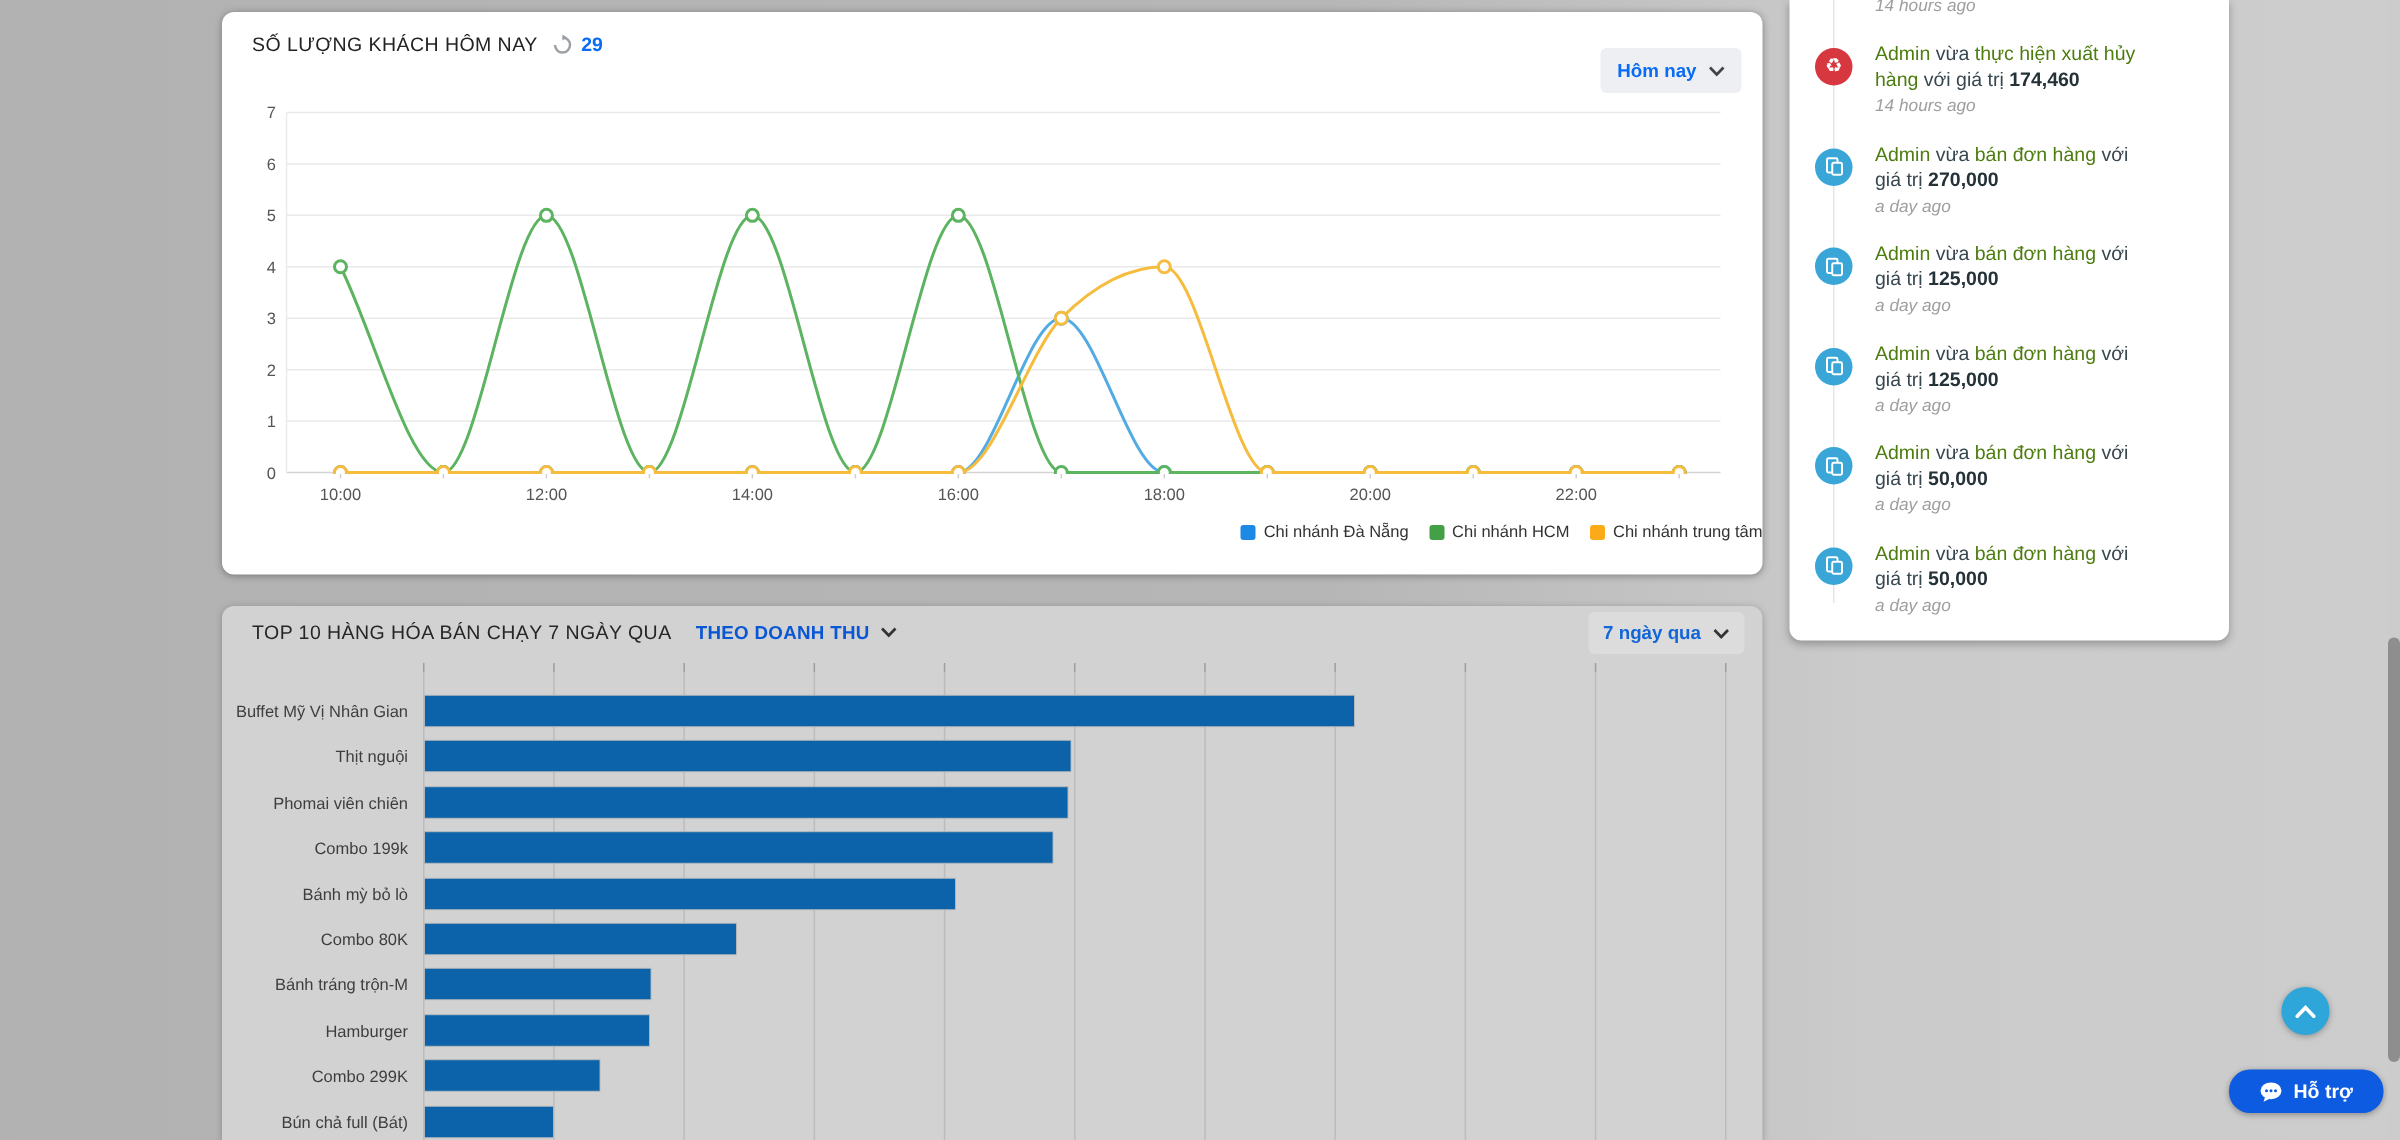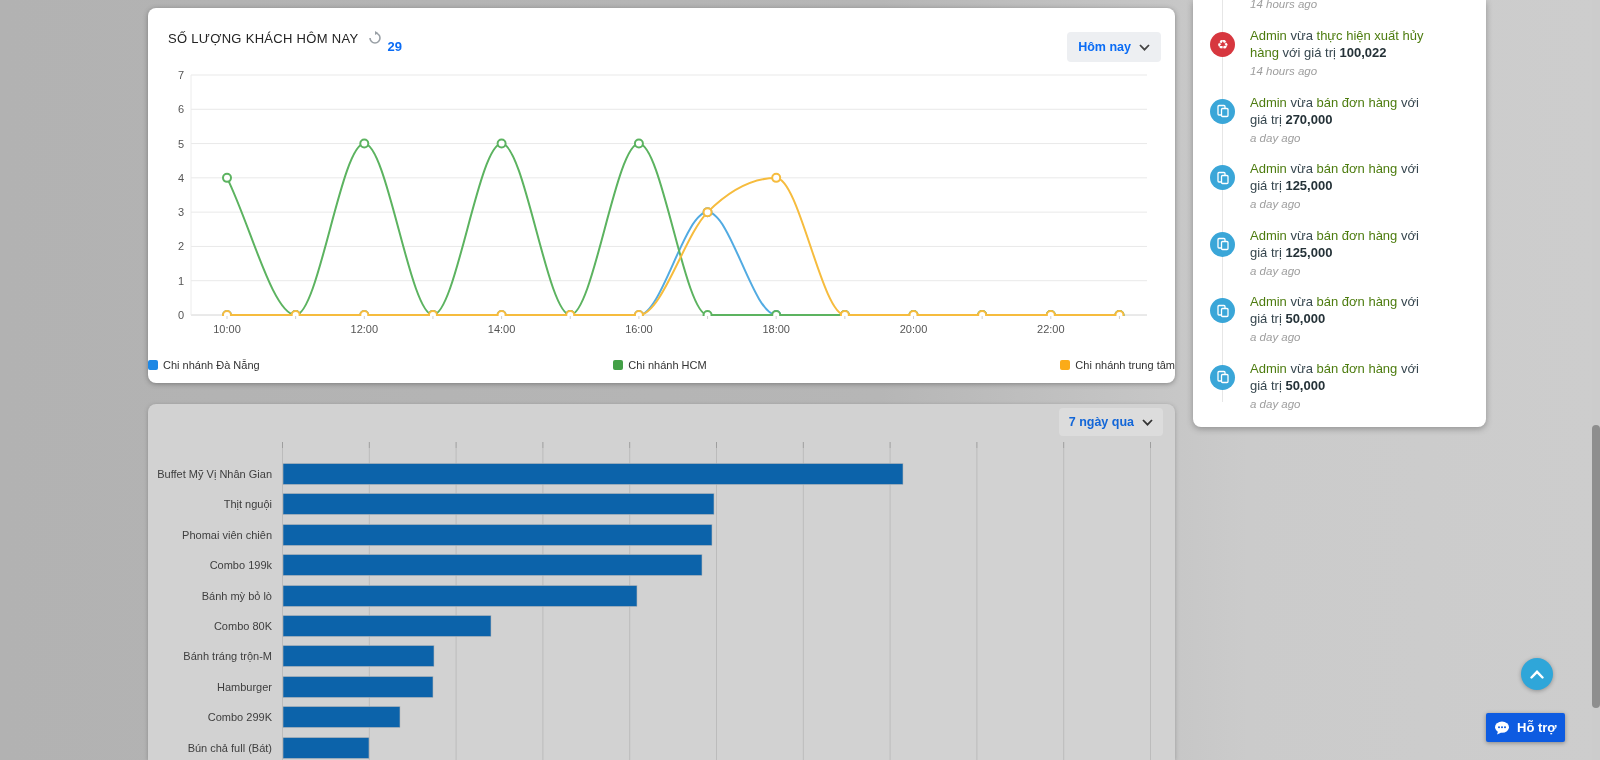--- a/index.html
+++ b/index.html
@@ -6,47 +6,47 @@
     font-family:"Liberation Sans","DejaVu Sans",sans-serif;
     background:linear-gradient(90deg,#b2b2b2 0%,#b6b6b6 55%,#cbcbcb 78%,#cdcdcd 100%);}
   .card{position:absolute;background:#fff;border-radius:8px;box-shadow:0 1px 5px rgba(50,50,50,.45);}
   #card1{left:148px;top:8px;width:1027px;height:375px;overflow:hidden;}
   #card2{left:148px;top:404px;width:1027px;height:356px;background:#d2d2d2;
          border-radius:8px 8px 0 0;box-shadow:0 1px 4px rgba(70,70,70,.35);overflow:hidden;}
   #feed{left:1193px;top:0;width:293px;height:427px;border-radius:0 0 8px 8px;overflow:hidden;
         box-shadow:0 2px 6px rgba(60,60,60,.4);}
   .card-head{position:absolute;left:20px;top:14px;display:flex;align-items:center;}
   .card-title{font-size:13px;font-weight:normal;color:#232323;letter-spacing:.3px;white-space:nowrap;}
-  .count-badge{font-size:13px;font-weight:bold;color:#0a6cf5;margin-left:5px;margin-top:17px;}
+  .count-badge{font-size:13px;font-weight:bold;color:#0a6cf5;margin-left:5px;}
   .sync{margin-left:10px;display:inline-flex;}
   .pill{position:absolute;display:flex;align-items:center;gap:8px;border-radius:4px;
         font-weight:bold;font-size:12.5px;cursor:pointer;}
   #pill1{right:14px;top:24px;height:30px;padding:0 11px;background:#edeff2;color:#0a6cf5;}
   #pill2{right:12px;top:4px;height:28px;padding:0 10px;background:#dcdcdc;color:#1266d8;}
   .metric-select{display:flex;align-items:center;gap:7px;margin-left:16px;color:#0a57d5;
         font-size:12.5px;font-weight:bold;cursor:pointer;letter-spacing:.2px;}
-  #legend{position:absolute;left:0;top:351px;width:100%;display:flex;justify-content:space-between;gap:14px;}
+  #legend{position:absolute;left:0;top:341px;width:100%;display:flex;justify-content:flex-end;gap:14px;}
   .leg-item{display:flex;align-items:center;gap:5px;font-size:11px;color:#333;cursor:pointer;}
   .leg-swatch{width:10px;height:10px;border-radius:2px;display:inline-block;}
   svg text{font-family:"Liberation Sans","DejaVu Sans",sans-serif;}
   
   #tl{position:absolute;left:29px;top:0;width:1px;height:402px;background:#e6e6e6;}
   .feed-item{position:absolute;left:0;width:100%;}
   .ficon{position:absolute;left:17px;top:5px;width:25px;height:25px;border-radius:50%;
          display:flex;align-items:center;justify-content:center;}
   .ftext{position:absolute;left:57px;width:188px;font-size:13px;line-height:17px;color:#37474f;}
   .flink{color:#4d7c0f;text-decoration:none;cursor:pointer;}
   .famount{font-weight:bold;color:#253238;}
   .ftime{font-style:italic;color:#9e9e9e;font-size:11.5px;margin-top:2px;}
   .recycle{font-family:"DejaVu Sans",sans-serif;color:#fff;font-size:13px;line-height:13px;}
   
   #scrolltop{position:absolute;left:1521px;top:658px;width:32px;height:32px;border-radius:50%;
      background:#2fa6d9;display:flex;align-items:center;justify-content:center;cursor:pointer;
      box-shadow:0 1px 4px rgba(0,0,0,.3);}
-  #support{position:absolute;left:1486px;top:713px;height:29px;padding:0 8px;border-radius:2px;
+  #support{position:absolute;left:1486px;top:713px;height:29px;padding:0 20px;border-radius:14px;
      background:#0d5be1;display:flex;align-items:center;gap:7px;color:#fff;font-size:13px;
      font-weight:bold;cursor:pointer;box-shadow:0 1px 4px rgba(0,0,0,.35);}
   #sb-track{position:absolute;right:0;top:0;width:8px;height:760px;background:#cccccc;}
   #sb-thumb{position:absolute;right:0;top:425px;width:8px;height:283px;background:#8e8e8e;border-radius:4px;}
 </style>
 </head>
 <body>
 
 <div id="card1" class="card">
   <div class="card-head">
@@ -167,20 +167,29 @@
         <span>Chi nhánh HCM</span>
       </span>
       <span class="leg-item">
         <span class="leg-swatch" style="background:#fbab18"></span>
         <span>Chi nhánh trung tâm</span>
       </span>
     </div>
 </div>
 
 <div id="card2" class="card">
+  <div class="card-head" style="top:10px">
+    <span class="card-title" style="color:#262626">TOP 10 HÀNG HÓA BÁN CHẠY 7 NGÀY QUA</span>
+    <span class="metric-select">
+      <span>THEO DOANH THU</span>
+      <svg width="11" height="7" viewBox="0 0 11 7">
+          <polyline points="1,1 5.5,5.7 10,1" stroke="#333" stroke-width="1.8" fill="none"></polyline>
+        </svg>
+    </span>
+  </div>
   <div class="pill" id="pill2">
     <span>7 ngày qua</span>
     <svg width="11" height="7" viewBox="0 0 11 7">
         <polyline points="1,1 5.5,5.7 10,1" stroke="#333" stroke-width="1.8" fill="none"></polyline>
       </svg>
   </div>
   <svg id="bar-svg" style="position:absolute;left:0;top:36px" width="1027" height="320">
       <line x1="134.5" y1="8" x2="134.5" y2="320" stroke="#bcbcbc" stroke-width="1"></line>
       <line x1="134.5" y1="2" x2="134.5" y2="8" stroke="#9e9e9e" stroke-width="1"></line>
       <line x1="221.3" y1="8" x2="221.3" y2="320" stroke="#bcbcbc" stroke-width="1"></line>
@@ -227,21 +236,21 @@
 </div>
 
 <div id="feed" class="card">
   <div id="tl"></div>
   <div class="ftime" style="position:absolute;left:57px;top:-4px">14 hours ago</div>
   <div id="feed-items">
       <div class="feed-item" style="top: 27px;">
         <span class="ficon" style="background:#d7373f">
           <span class="recycle">♻</span>
         </span>
-        <div class="ftext"><a class="flink">Admin</a> vừa <a class="flink">thực hiện xuất hủy hàng</a> với giá trị <span class="famount">100,022</span><div class="ftime">14 hours ago</div></div>
+        <div class="ftext"><a class="flink">Admin</a> vừa <a class="flink">thực hiện xuất hủy hàng</a> với giá trị <span class="famount">174,460</span><div class="ftime">14 hours ago</div></div>
       </div>
       <div class="feed-item" style="top: 93.5px;">
         <span class="ficon" style="background:#3aa6d8">
           <svg width="14" height="14" viewBox="0 0 14 14">
             <rect x="2" y="1.5" width="7" height="9.5" rx="1" fill="none" stroke="#fff" stroke-width="1.3"></rect>
             <rect x="5.5" y="4.5" width="6.5" height="8" rx="1" fill="#3aa6d8" stroke="#fff" stroke-width="1.3"></rect>
           </svg>
         </span>
         <div class="ftext"><a class="flink">Admin</a> vừa <a class="flink">bán đơn hàng</a> với giá trị <span class="famount">270,000</span><div class="ftime">a day ago</div></div>
       </div>

